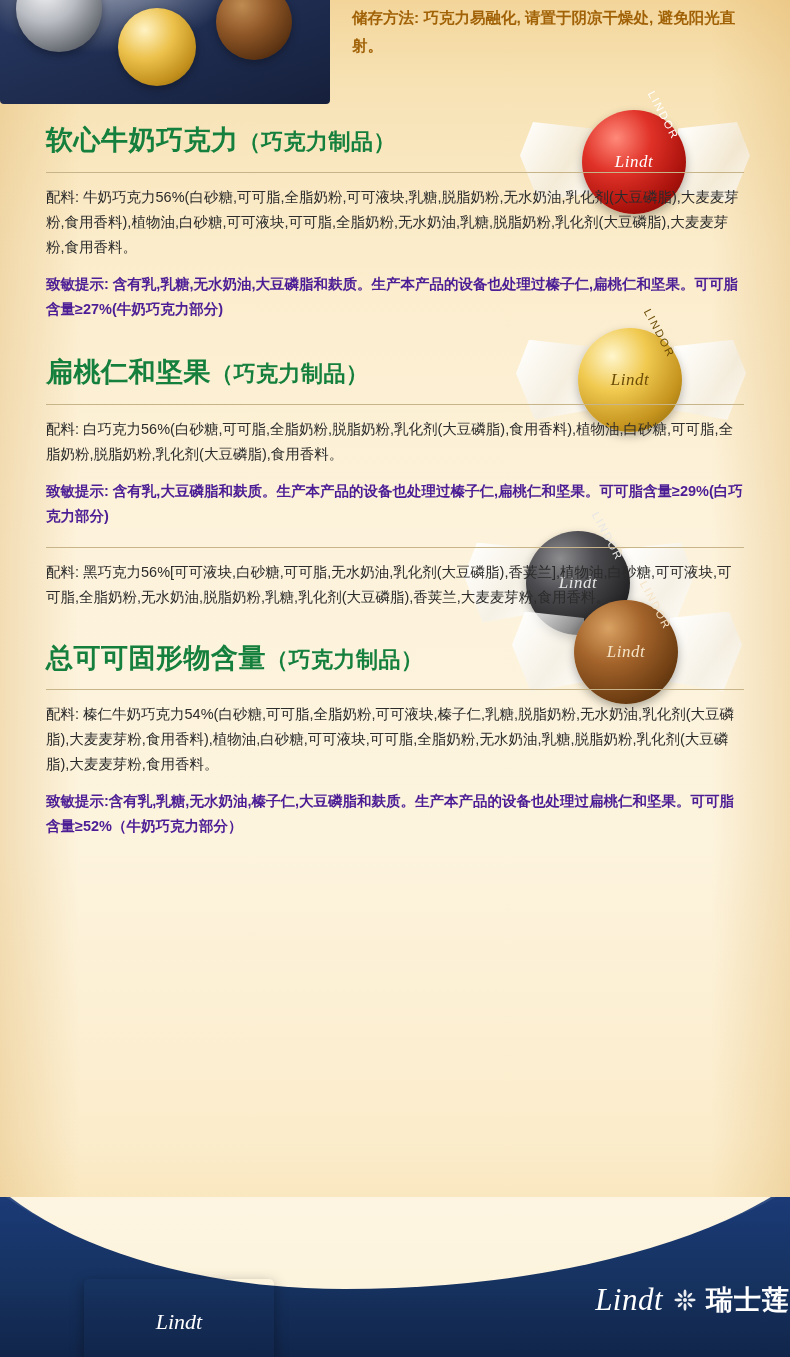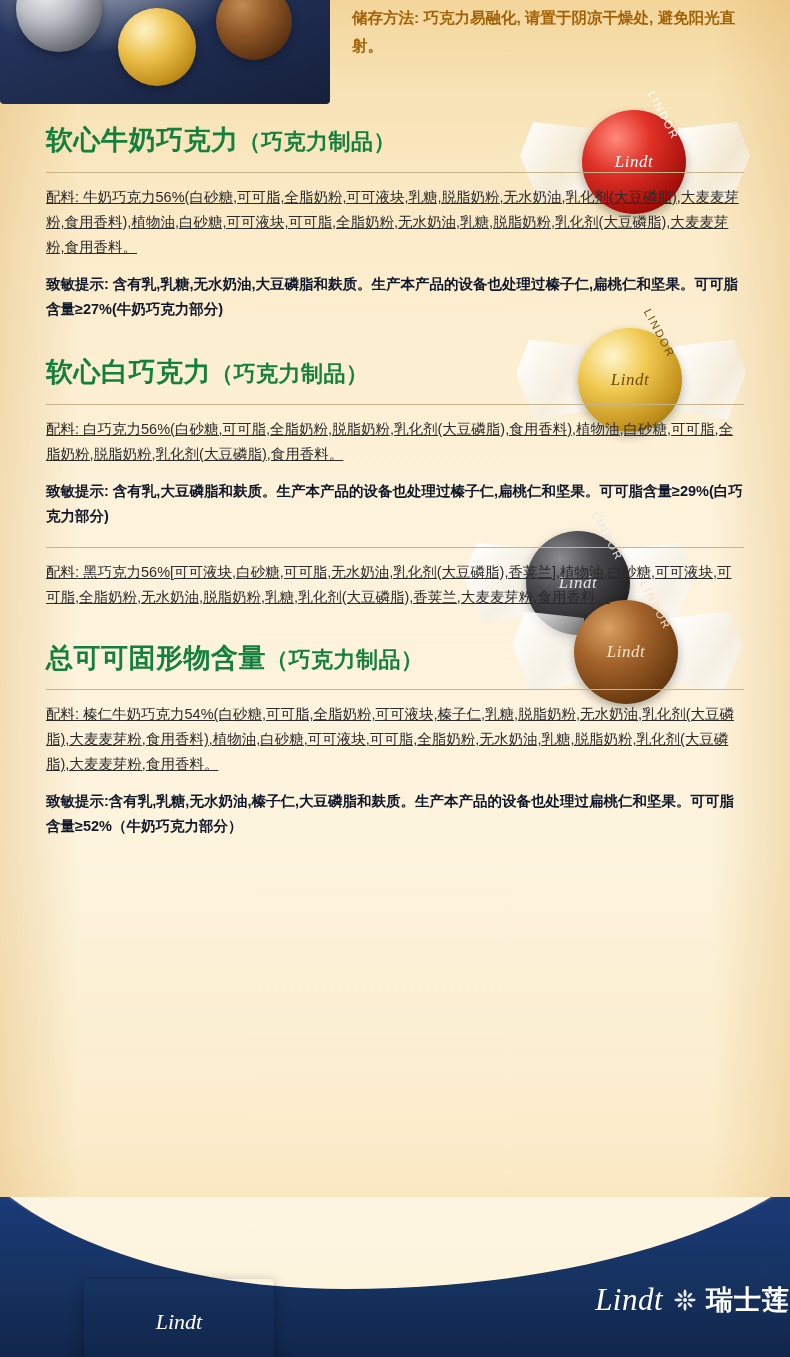--- a/index.html
+++ b/index.html
@@ -111,22 +111,22 @@
     position: relative;
     z-index: 3;
   }
   .para {
     font-size: 14.5px;
     line-height: 25px;
     color: #2b2b2b;
     position: relative;
     z-index: 3;
   }
-  .para.ingredients { margin-bottom: 12px; text-decoration: underline; }
-  .para.allergen { font-weight: bold; color: #0f172a; }
+  .para.ingredients { margin-bottom: 12px; }
+  .para.allergen { font-weight: bold; color: #4c1d95; }
   .para .lbl { font-weight: normal; }
   .para.allergen .lbl { font-weight: bold; }
 
   
   .hero {
     position: absolute;
     width: 230px; height: 120px;
     z-index: 1;
     pointer-events: none;
   }
@@ -302,21 +302,21 @@
     <div class="hero" style="right:44px; top:-18px;">
       <div class="wing-l"></div>
       <div class="wing-r"></div>
       <div class="ball ball-gold"></div>
       <div class="brand brand-gold">Lindt</div>
       <div class="lindor brand-gold">
           <span>LINDOR</span>
         </div>
     </div>
     <div class="sec-title">
-      <span>软心白巧克力</span><span class="suffix">（巧克力制品）</span>
+      <span>扁桃仁和坚果</span><span class="suffix">（巧克力制品）</span>
     </div>
     <div class="rule"></div>
     <div class="para ingredients">
       <span class="lbl">配料:</span><span> 白巧克力56%(白砂糖,可可脂,全脂奶粉,脱脂奶粉,乳化剂(大豆磷脂),食用香料),植物油,白砂糖,可可脂,全脂奶粉,脱脂奶粉,乳化剂(大豆磷脂),食用香料。</span>
     </div>
     <div class="para allergen">
       <span class="lbl">致敏提示:</span><span> 含有乳,大豆磷脂和麸质。生产本产品的设备也处理过榛子仁,扁桃仁和坚果。可可脂含量≥29%(白巧克力部分)</span>
     </div>
   </div>
 

